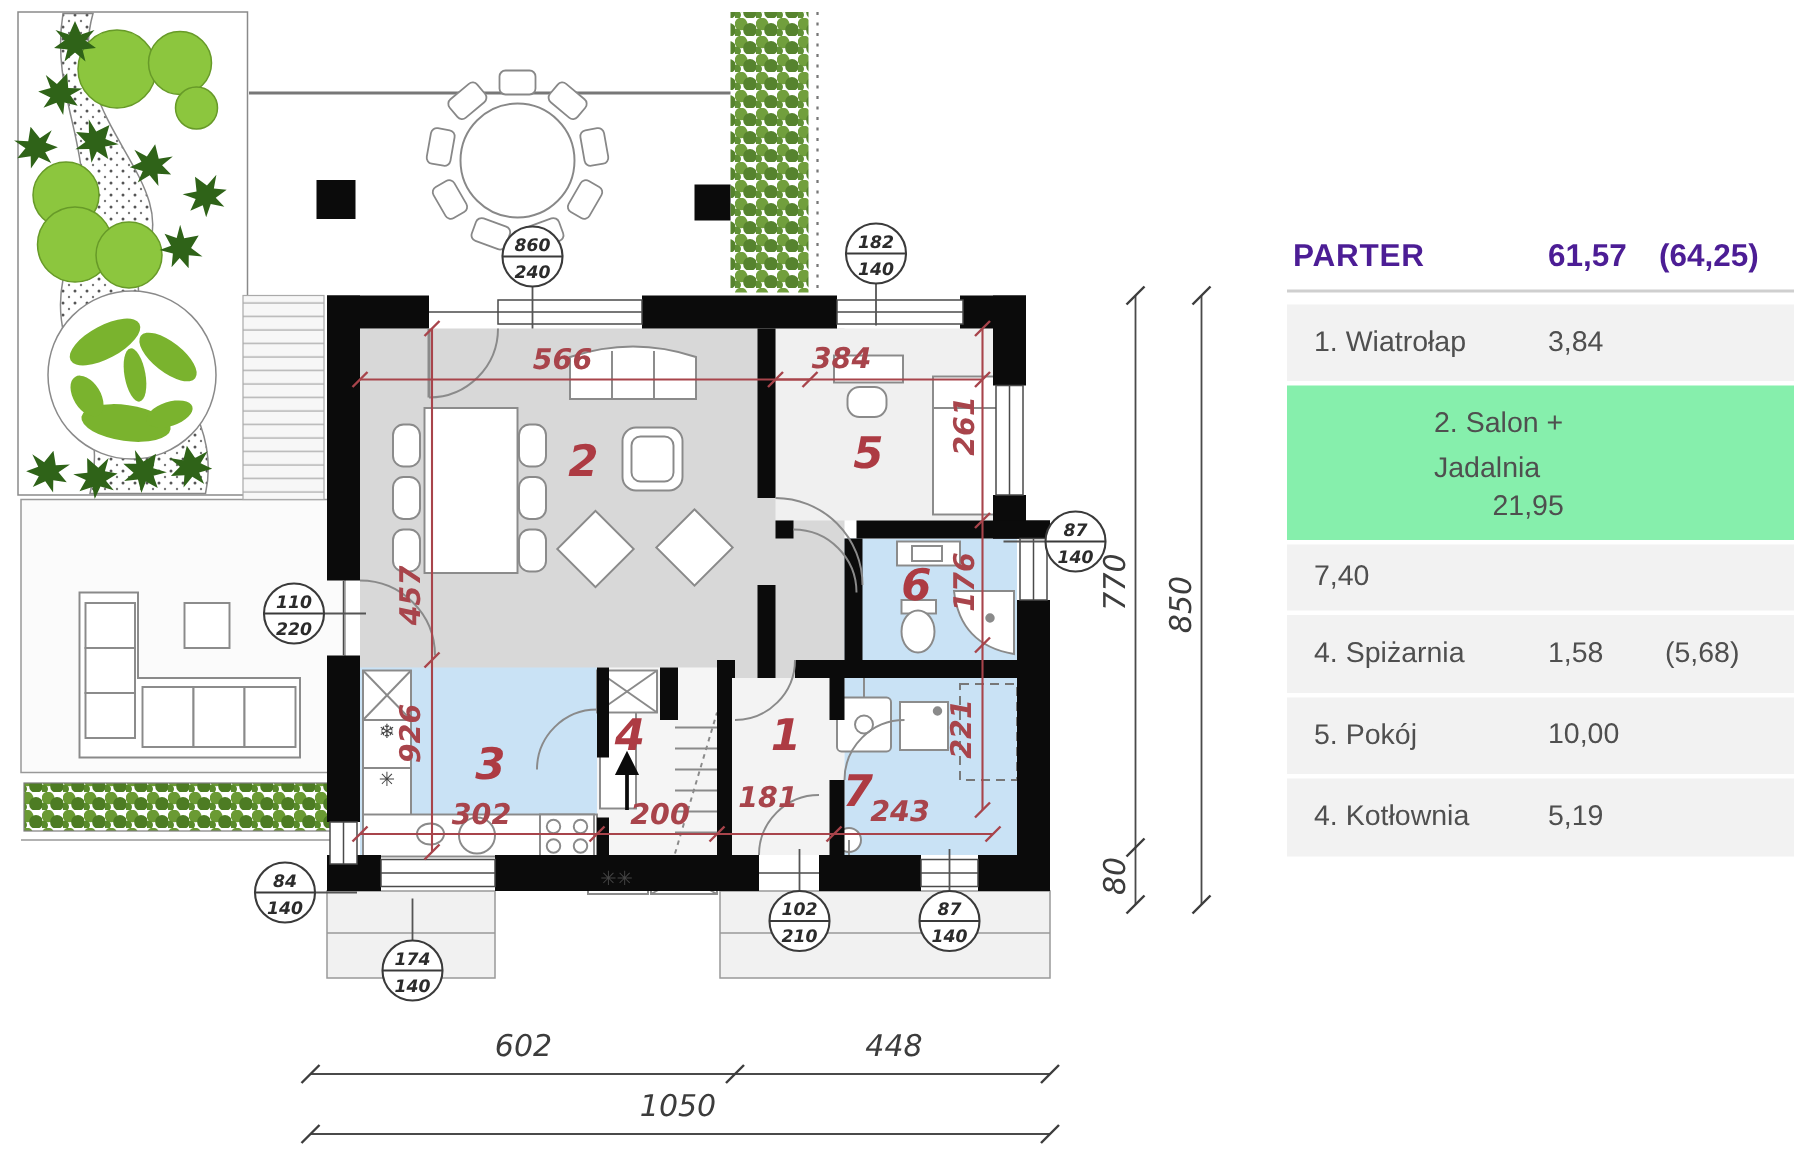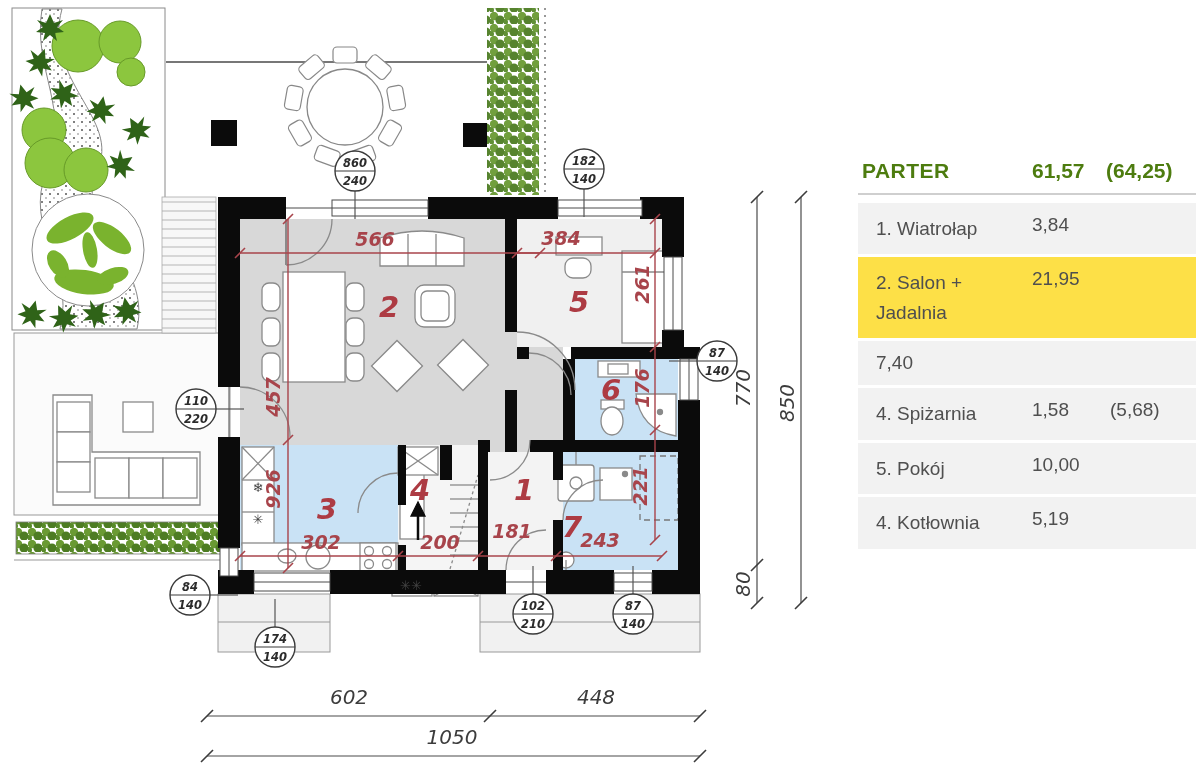--- a/index.html
+++ b/index.html
@@ -9,28 +9,28 @@
   svg text{user-select:none;}
   .red-dim{fill:#a8444b;font-style:italic;font-weight:600;font-size:19px;font-family:"DejaVu Sans",sans-serif;}
   .room-num{fill:#ad3b43;font-style:italic;font-weight:bold;font-size:29px;font-family:"DejaVu Sans",sans-serif;}
   .blk-dim{fill:#3c3c3c;font-style:italic;font-weight:500;font-size:20px;font-family:"DejaVu Sans",sans-serif;}
   .mk-txt{fill:#2b2b2b;font-style:italic;font-weight:bold;font-size:11.5px;font-family:"DejaVu Sans",sans-serif;}
   .sym-txt{fill:#444;font-size:13px;font-family:"DejaVu Sans",sans-serif;}
 
   
   #legend{position:absolute;left:858px;top:155px;width:338px;color:#4d4d4d;}
   #legend-header{display:flex;align-items:flex-end;font-weight:bold;font-size:21px;
-                 padding:4px 4px 10px 4px;border-bottom:2px solid #cfcfcf;color:#4d7c0f;}
+                 padding:4px 4px 10px 4px;border-bottom:2px solid #cfcfcf;color:#4c1d95;}
   #legend-header .t{flex:1;letter-spacing:.5px;}
   #legend-header .a{width:74px;}
   #legend-header .p{width:86px;}
   #legend-rows{margin-top:8px;}
-  .lrow{display:flex;align-items:flex-start;background:#f2f2f2;margin-bottom:3px;
+  .lrow{display:flex;align-items:center;background:#f2f2f2;margin-bottom:3px;
         padding:11px 4px 11px 18px;font-size:19px;color:#4f4f4f;}
-  .lrow.hl{background:#fde047;}
+  .lrow.hl{background:#86efac;flex-direction:column;}
   .lrow .t{width:156px;line-height:1.55;}
   .lrow .a{width:78px;}
   .lrow .p{width:70px;}
 </style>
 </head>
 <body>
 
 <div id="plan-wrap">
 <svg id="plan-svg" width="850" height="775" viewBox="0 0 850 775" xmlns="http://www.w3.org/2000/svg">
   <defs>

